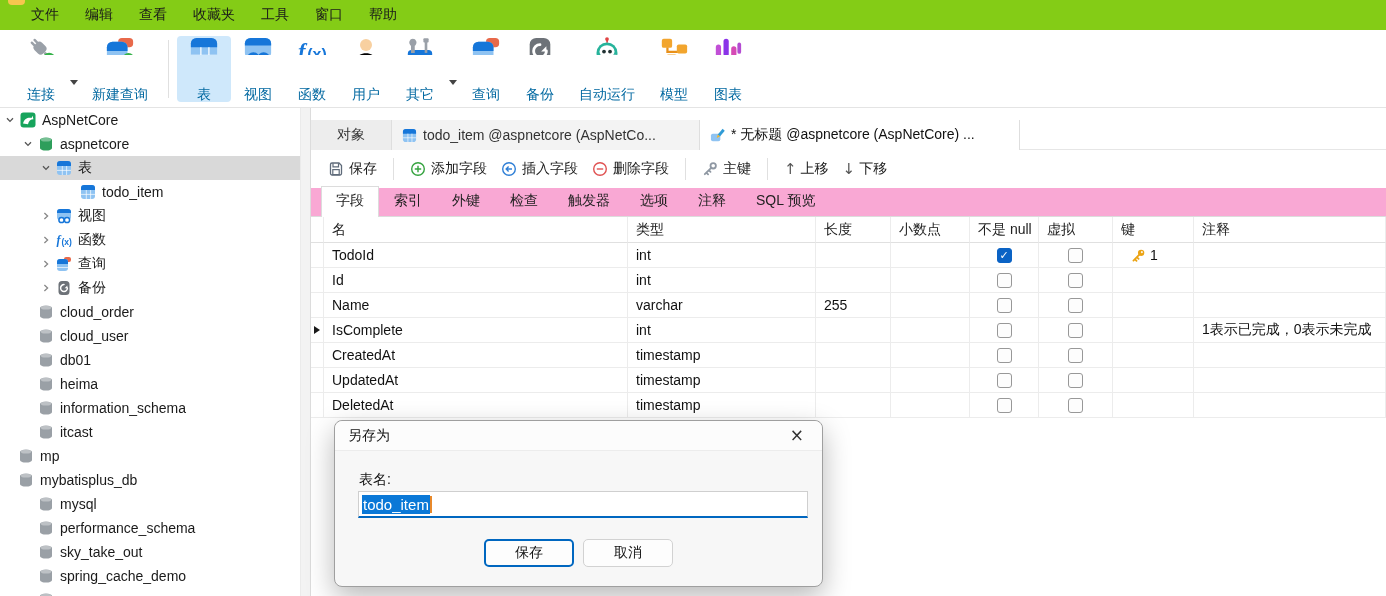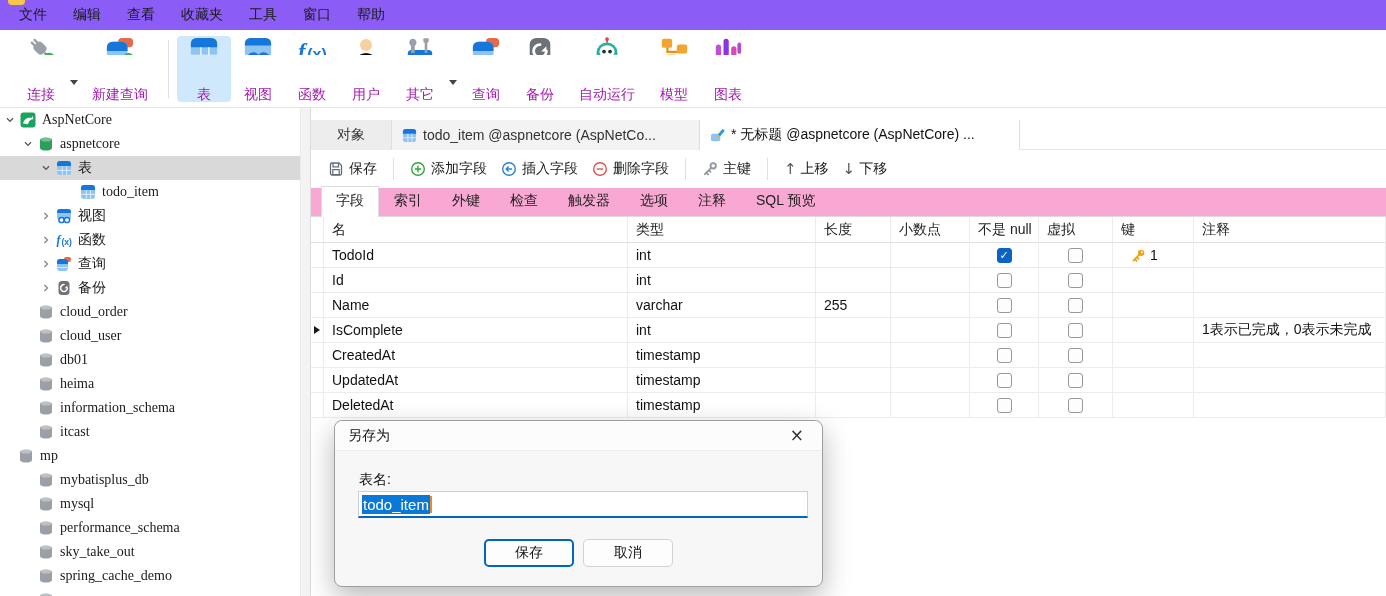--- a/index.html
+++ b/index.html
@@ -2,40 +2,40 @@
 <html><head>
 <meta charset="utf-8">
 <style>
   html,body{margin:0;padding:0;}
   body{
     width:1386px;height:596px;position:relative;overflow:hidden;
     background:#fff;font-family:"Liberation Sans","DejaVu Sans",sans-serif;
     -webkit-font-smoothing:antialiased;color:#1a1a1a;
   }
   
-  .menubar{position:absolute;left:0;top:0;width:100%;height:30px;background:#8b5cf6;display:flex;align-items:center;padding-left:6px;box-sizing:border-box;}
+  .menubar{position:absolute;left:0;top:0;width:100%;height:30px;background:#84cc16;display:flex;align-items:center;padding-left:18px;box-sizing:border-box;}
   .menu-item{font-size:14px;color:#1a1a1a;padding:4px 13px;cursor:default;}
   .app-icon-partial{position:absolute;left:8px;top:-12px;width:17px;height:17px;background:#f6c64f;border-radius:4px;}
   
   .toolbar{position:absolute;left:0;top:30px;width:100%;height:78px;background:#fff;border-bottom:1px solid #e4e4e4;display:flex;align-items:center;box-sizing:border-box;padding-left:14px;}
   .tb-btn{display:flex;flex-direction:column;align-items:center;justify-content:center;height:66px;padding:0 12px;border-radius:4px;position:relative;}
   .tb-btn.selected{background:#cfe8fb;}
   .tb-btn .ticonbig{width:30px;height:30px;margin-bottom:3px;}
-  .tb-btn .tlabel{font-size:14px;color:#a21caf;line-height:16px;white-space:nowrap;margin-top:28px;}
+  .tb-btn .tlabel{font-size:14px;color:#0369a1;line-height:16px;white-space:nowrap;margin-top:28px;}
   .tb-caret{width:0;height:0;border-left:4px solid transparent;border-right:4px solid transparent;border-top:5px solid #444;margin:28px 2px 0 2px;}
   .tb-sep{width:1px;height:58px;background:#e0e0e0;margin:0 8px;}
   
   .sidebar{position:absolute;left:0;top:108px;width:300px;height:488px;background:#fff;overflow:hidden;}
   .side-scroll{position:absolute;left:300px;top:108px;width:10px;height:488px;background:#f3f3f3;border-left:1px solid #ebebeb;}
   .vdivider{position:absolute;left:310px;top:108px;width:1px;height:488px;background:#dcdcdc;}
   .trow{display:flex;align-items:center;height:24px;font-size:14px;white-space:nowrap;cursor:default;}
   .trow.selected{background:#d9d9d9;}
   .chevslot{width:16px;height:16px;flex:0 0 16px;display:flex;align-items:center;justify-content:center;}
   .ticon{width:16px;height:16px;flex:0 0 16px;margin:0 6px 0 2px;}
-  .tlabel2{color:#1a1a1a;font-family:Liberation Serif, serif;}
+  .tlabel2{color:#1a1a1a;}
   
   .main{position:absolute;left:311px;top:120px;width:1075px;height:488px;background:#fff;}
   .tabstrip{position:absolute;left:0;top:0;width:100%;height:30px;background:#fff;border-bottom:1px solid #e6e6e6;display:flex;box-sizing:border-box;}
   .tab{display:flex;align-items:center;height:30px;padding:0 10px;font-size:14px;box-sizing:border-box;border-right:1px solid #dedede;overflow:hidden;}
   .tab .tabicon{width:15px;height:15px;margin-right:6px;flex:0 0 15px;}
   .tab-objects{width:81px;justify-content:center;background:#ededed;color:#333;}
   .tab-mid{width:308px;background:#f3f3f3;color:#333;}
   .tab-active{width:320px;background:#fff;color:#111;border-right:1px solid #dedede;}
   .tab span{white-space:nowrap;overflow:hidden;text-overflow:ellipsis;}
   
@@ -423,21 +423,21 @@
       </svg>
     <span class="tlabel2">itcast</span>
   </div>
   <div class="trow" style="">
     <span class="chevslot"></span>
     <svg class="ticon" style="color:#9aa0a6">
         <use href="#sym-cylinder" width="16" height="16"></use>
       </svg>
     <span class="tlabel2">mp</span>
   </div>
-  <div class="trow" style="padding-left:20px">
+  <div class="trow" style="">
     <span class="chevslot"></span>
     <svg class="ticon" style="color:#9aa0a6">
         <use href="#sym-cylinder" width="16" height="16"></use>
       </svg>
     <span class="tlabel2">mybatisplus_db</span>
   </div>
   <div class="trow" style="padding-left:20px">
     <span class="chevslot"></span>
     <svg class="ticon" style="color:#9aa0a6">
         <use href="#sym-cylinder" width="16" height="16"></use>

